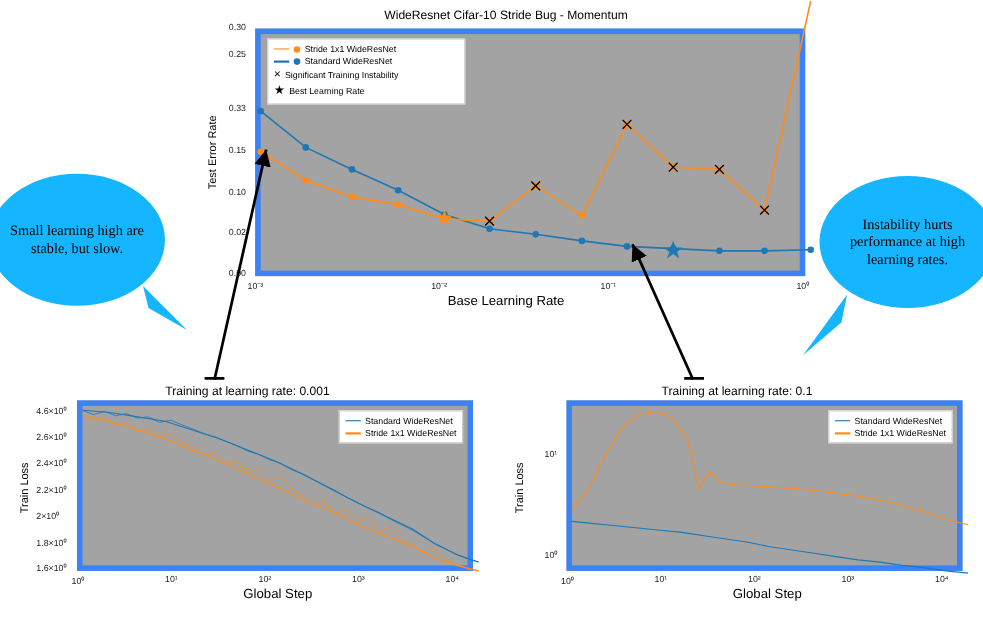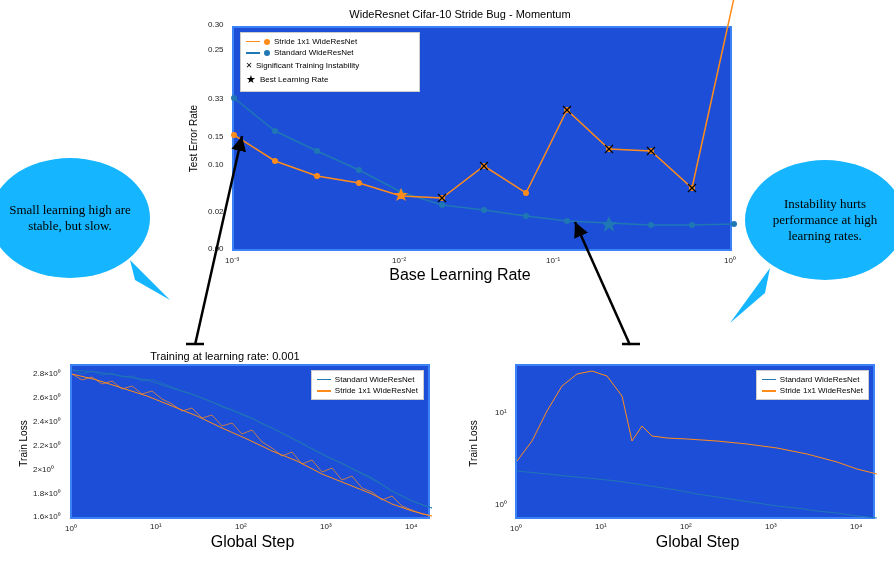--- a/index.html
+++ b/index.html
@@ -20,39 +20,39 @@
     width: 560px;
     height: 270px;
   }
   .chart-title {
     text-align: center;
     font-size: 11px;
     margin-bottom: 2px;
   }
   .plot-area {
     position: relative;
-    border: 2px solid #3b82f6;
-    background: #1d4ed8;
+    border: 5px solid #3b82f6;
+    background: #a3a3a3;
   }
   .top-plot {
     position: absolute;
     left: 52px;
     top: 18px;
     width: 500px;
     height: 225px;
   }
   .axis-label-y {
     position: absolute;
     transform: rotate(-90deg);
     transform-origin: center;
     font-size: 10px;
   }
   .axis-label-x {
     text-align: center;
-    font-size: 16px;
+    font-size: 12px;
   }
   .tick-y, .tick-x {
     position: absolute;
     font-size: 8px;
     color: #222;
   }
   .legend {
     position: absolute;
     border: 1px solid #ccc;
     background: #fff;
@@ -173,21 +173,21 @@
         </div>
       <div class="legend-row">
           <span style="font-size:11px">★</span>
           <span>Best Learning Rate</span>
         </div>
     </div>
   </div>
 
   <div class="tick-y" style="left:28px;top:236px">0.00</div>
   <div class="tick-y" style="left:28px;top:199px">0.02</div>
-  <div class="tick-y" style="left:28px;top:152px">0.10</div>
+  <div class="tick-y" style="left:28px;top:162px">0.10</div>
   <div class="tick-y" style="left:28px;top:124px">0.15</div>
   <div class="tick-y" style="left:28px;top:86px">0.33</div>
   <div class="tick-y" style="left:28px;top:37px">0.25</div>
   <div class="tick-y" style="left:28px;top:12px">0.30</div>
 
   <div class="tick-x" style="left:45px;top:246px">10⁻³</div>
   <div class="tick-x" style="left:212px;top:246px">10⁻²</div>
   <div class="tick-x" style="left:366px;top:246px">10⁻¹</div>
   <div class="tick-x" style="left:544px;top:246px">10⁰</div>
   <div class="axis-label-y" style="left:-20px;top:125px">Test Error Rate</div>
@@ -241,32 +241,33 @@
         </div>
     </div>
   </div>
 
   <div class="tick-y" style="left:18px;top:160px">1.6×10⁰</div>
   <div class="tick-y" style="left:18px;top:137px">1.8×10⁰</div>
   <div class="tick-y" style="left:18px;top:113px">2×10⁰</div>
   <div class="tick-y" style="left:18px;top:89px">2.2×10⁰</div>
   <div class="tick-y" style="left:18px;top:65px">2.4×10⁰</div>
   <div class="tick-y" style="left:18px;top:41px">2.6×10⁰</div>
-  <div class="tick-y" style="left:18px;top:17px">2.8×10⁰</div>
+  <div class="tick-y" style="left:18px;top:17px">4.6×10⁰</div>
 
   <div class="tick-x" style="left:50px;top:172px">10⁰</div>
   <div class="tick-x" style="left:135px;top:172px">10¹</div>
   <div class="tick-x" style="left:220px;top:172px">10²</div>
   <div class="tick-x" style="left:305px;top:172px">10³</div>
   <div class="tick-x" style="left:390px;top:172px">10⁴</div>
   <div class="axis-label-y" style="left:-15px;top:88px">Train Loss</div>
   <div class="axis-label-x" style="position:absolute;left:55px;right:0;top:183px">Global Step</div>
 </div>
 
 <div class="small-chart right">
+  <div class="small-title">Training at learning rate: 0.1</div>
   <div class="plot-area small-plot">
     <svg width="360" height="155">
       <polyline stroke="#1f77b4" stroke-width="1" fill="none" points="0,105 20,107 40,109 60,111 80,113 100,115 120,118 140,121 160,124 180,128 200,131 220,134 240,137 260,140 280,142 300,145 320,147 340,150 360,152"></polyline>
       <polyline stroke="#ff8c1a" stroke-width="1" fill="none" points="0,95 15,75 30,45 45,20 60,8 75,5 90,10 105,30 115,75 125,60 135,70 150,72 170,73 200,75 230,78 260,82 290,88 320,96 340,103 360,108"></polyline>
     </svg>
     <div class="legend" style="right:4px;top:4px">
       <div class="legend-row">
           <span class="line-sample" style="background:#1f77b4"></span>
           <span>Standard WideResNet</span>
         </div>

